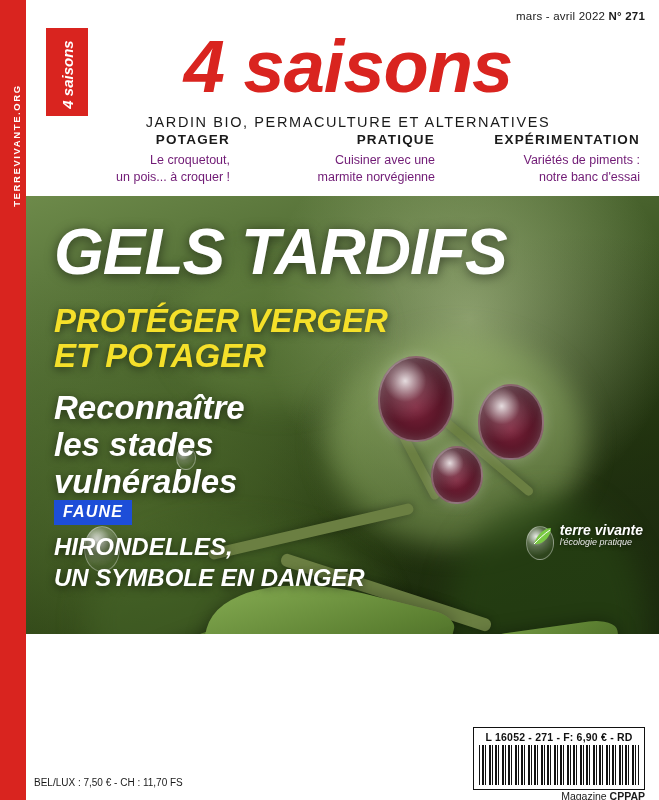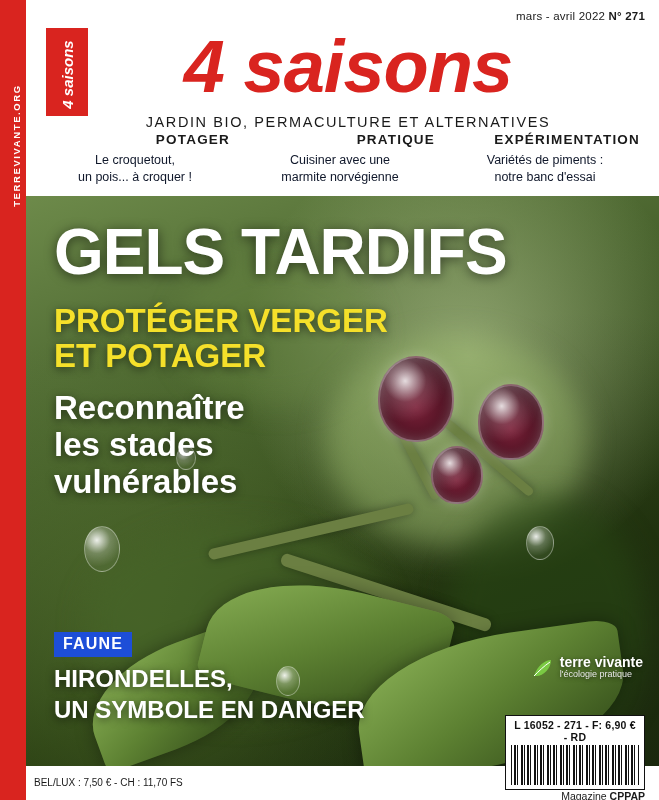--- a/index.html
+++ b/index.html
@@ -120,32 +120,34 @@
     font-size: 13.5px;
     font-weight: bold;
     letter-spacing: 1.2px;
     color: #1a1a1a;
     margin-bottom: 5px;
     text-align: right;
   }
   .teaser-body {
     font-size: 12.5px;
     line-height: 1.35;
-    color: #0f172a;
+    color: #701a75;
+    text-align: right;
   }
 
   
   .photo {
     position: absolute;
     left: 26px;
     top: 196px;
     width: 633px;
-    height: 570px;
+    height: 438px;
     overflow: hidden;
     background: #14240d;
+    font-style: italic;
   }
   .photo-bg {
     position: absolute;
     inset: 0;
     background:
       radial-gradient(circle at 70% 28%, rgba(206,222,170,0.55) 0%, rgba(120,150,80,0.0) 38%),
       radial-gradient(circle at 18% 75%, rgba(90,120,50,0.55) 0%, rgba(40,60,20,0.0) 45%),
       radial-gradient(circle at 88% 85%, rgba(30,45,15,0.9) 0%, rgba(30,45,15,0.0) 50%),
       linear-gradient(160deg, #6d8a4a 0%, #47612c 35%, #24380f 70%, #13200a 100%);
   }
@@ -290,21 +292,21 @@
     line-height: 1.1;
     color: #e8e8e8;
     text-shadow: 0 1px 4px rgba(0,0,0,0.6);
   }
 
   
   .barcode-box {
     position: absolute;
     right: 14px;
     bottom: 10px;
-    width: 140px;
+    width: 172px;
     background: #ffffff;
     border: 1px solid #111;
     padding: 3px 5px 4px 5px;
     box-sizing: border-box;
   }
   .barcode-label {
     font-size: 10.5px;
     font-weight: bold;
     color: #111;
     letter-spacing: 0.2px;

